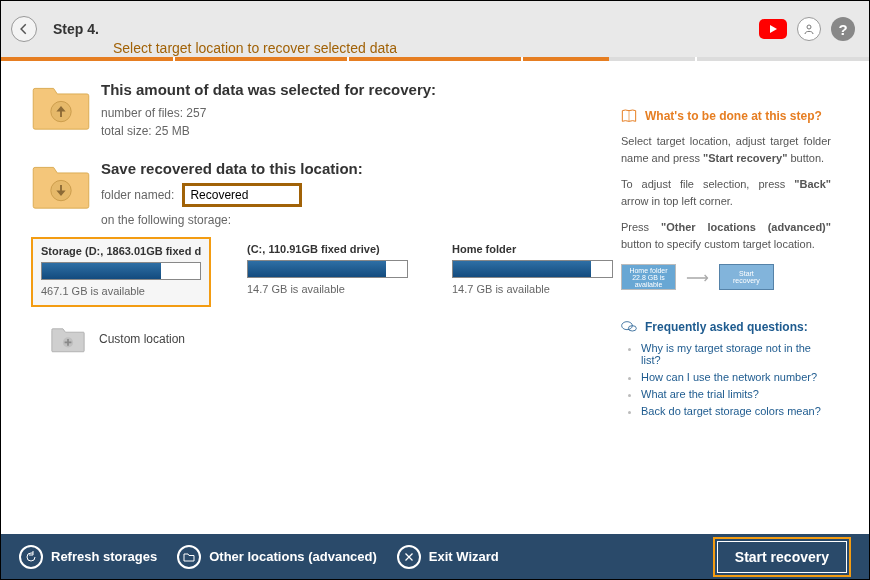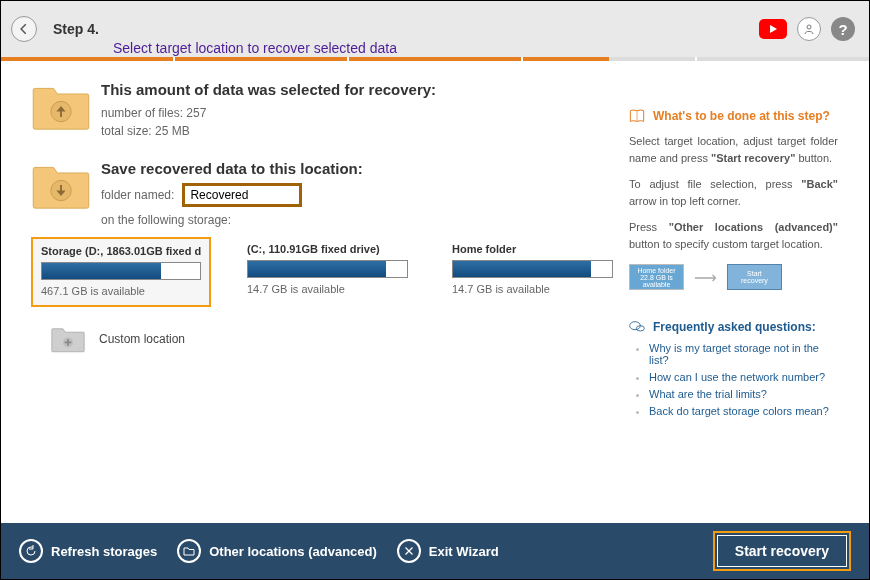--- a/index.html
+++ b/index.html
@@ -28,21 +28,21 @@
     width: 26px; height: 26px;
     border: 1px solid #999;
     border-radius: 50%;
     background: #f4f4f4;
     display: inline-flex;
     align-items: center;
     justify-content: center;
     cursor: pointer;
   }
   .step-label { font-weight: bold; font-size: 14px; margin-left: 6px; }
-  .step-text { font-size: 14px; margin-left: 4px; color:#4c1d95;margin-top:37px; }
+  .step-text { font-size: 14px; margin-left: 4px; color:#a16207;margin-top:37px; }
   .header-right { margin-left: auto; display: flex; gap: 10px; align-items: center; }
   .icon-circle {
     width: 24px; height: 24px; border-radius: 50%;
     border: 1.5px solid #999; display: inline-flex;
     align-items: center; justify-content: center;
     cursor: pointer; background:#fff;
   }
   .help-circle { background:#888; border:none;}
   .youtube-badge {
     width: 28px; height: 20px; background: #ff0000; border-radius: 5px;
@@ -54,21 +54,21 @@
   .progress-seg { flex: 1; background: #e67e22; margin-right: 2px; height: 4px; }
   .progress-seg.inactive { background: #dcdcdc; }
   .progress-seg:last-child { margin-right: 0; }
   .progress-current { position: relative; }
   .progress-current::after{
     content:""; position:absolute; top:0; left:0; width:50%; height:4px; background:#e67e22;
   }
   .progress-current { background:#dcdcdc; }
 
   
-  .main { display: flex; padding: 20px 31px 10px 30px; gap: 8px; }
+  .main { display: flex; padding: 20px 31px 10px 30px; gap: 0; }
   .left-col { width: 590px; }
   .right-col { width: 210px; font-size: 11px; color:#555; padding-top: 28px; }
 
   .section { display: flex; margin-bottom: 20px; }
   .folder-icon {
     width: 60px; height: 50px; flex-shrink: 0; margin-right: 10px;
   }
   .sec-body h2 { font-size: 15px; font-weight: bold; color:#333; margin-bottom: 6px; }
   .sec-body .sub { color:#666; font-size:12px; line-height:1.5;}
   .fld-row { display:flex; align-items:center; gap:8px; margin:4px 0;}
@@ -108,21 +108,21 @@
   .arrow-sep { color:#aaa; font-size:16px;}
   .faq-heading { display:flex; align-items:center; gap:8px; color:#1e5b8f; font-weight:bold; font-size:12px; margin-bottom:8px;}
   .faq-list { list-style: disc; padding-left: 20px; }
   .faq-list li { color:#999; margin-bottom:5px;}
   .faq-list li a { color:#1e5b8f; text-decoration:none; font-size:11px;}
   .faq-list li::marker { color:#bbb; }
 
   
   .footer {
     position:absolute; bottom:0; left:0; right:0;
-    height: 56px; background:#2a4a6a;
+    height: 45px; background:#2a4a6a;
     display:flex; align-items:center; padding: 0 18px;
     color:#fff; font-size:13px; gap:20px;
   }
   .f-btn { display:flex; align-items:center; gap:8px; cursor:pointer; font-weight:bold;}
   .f-icon {
     width:24px; height:24px; border:2px solid #fff; border-radius:50%;
     display:inline-flex; align-items:center; justify-content:center;
   }
   .start-btn {
     margin-left:auto; border:2px solid #f39c12; background:#2a4a6a;

